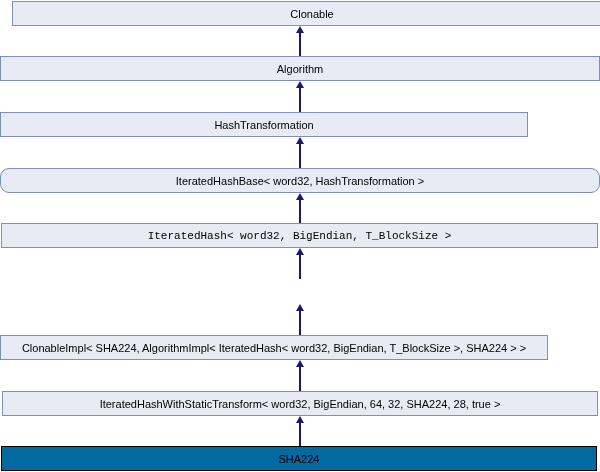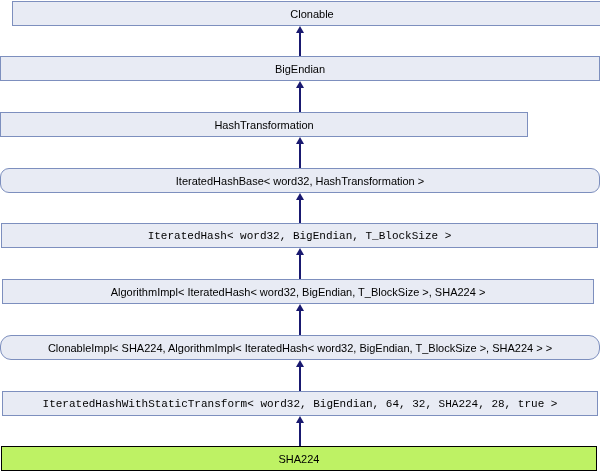--- a/index.html
+++ b/index.html
@@ -23,38 +23,38 @@
     height: 25px;
     background: #e8ebf4;
     border: 1px solid #7d8fbe;
     display: flex;
     align-items: center;
     justify-content: center;
     white-space: nowrap;
     cursor: pointer;
   }
   .node.current {
-    background: #bef264;
+    background: #0369a1;
     border: 1px solid #000000;
     cursor: default;
   }
   .node span {
     display: inline-block;
     line-height: 1;
     padding-top: 1px;
   }
   
   .n0 { top: 1px;   left: 12px;   width: 600px; }
   .n1 { top: 56px;  left: 0;   width: 600px; }
   .n2 { top: 112px; left: 0;   width: 528px; }
   .n3 { top: 168px; left: 0;   width: 600px; border-radius: 9px; }
   .n4 { top: 223px; left: 1px; width: 597px; font-family: Liberation Mono, monospace; }
   .n5 { top: 279px; left: 2px; width: 592px; }
-  .n6 { top: 335px; left: 0;   width: 600px; border-radius: 11px; }
-  .n7 { top: 391px; left: 2px; width: 596px; font-family: Liberation Mono, monospace; }
+  .n6 { top: 335px; left: 0;   width: 548px; }
+  .n7 { top: 391px; left: 2px; width: 596px; }
   .n8 { top: 446px; left: 1px; width: 596px; }
 
   
   .connector {
     position: absolute;
     left: 295px;
     width: 10px;
   }
   .c0 { top: 26px;  height: 30px; }
   .c1 { top: 81px;  height: 31px; }
@@ -91,21 +91,21 @@
   <div class="node n0">
     <span>Clonable</span>
   </div>
 
   <div class="connector c0">
     <div class="head"></div>
     <div class="shaft"></div>
   </div>
 
   <div class="node n1">
-    <span>BigEndian</span>
+    <span>Algorithm</span>
   </div>
 
   <div class="connector c1">
     <div class="head"></div>
     <div class="shaft"></div>
   </div>
 
   <div class="node n2">
     <span>HashTransformation</span>
   </div>
@@ -126,23 +126,20 @@
 
   <div class="node n4">
     <span>IteratedHash&lt; word32, BigEndian, T_BlockSize &gt;</span>
   </div>
 
   <div class="connector c4">
     <div class="head"></div>
     <div class="shaft"></div>
   </div>
 
-  <div class="node n5">
-    <span>AlgorithmImpl&lt; IteratedHash&lt; word32, BigEndian, T_BlockSize &gt;, SHA224 &gt;</span>
-  </div>
 
   <div class="connector c5">
     <div class="head"></div>
     <div class="shaft"></div>
   </div>
 
   <div class="node n6">
     <span>ClonableImpl&lt; SHA224, AlgorithmImpl&lt; IteratedHash&lt; word32, BigEndian, T_BlockSize &gt;, SHA224 &gt; &gt;</span>
   </div>
 

